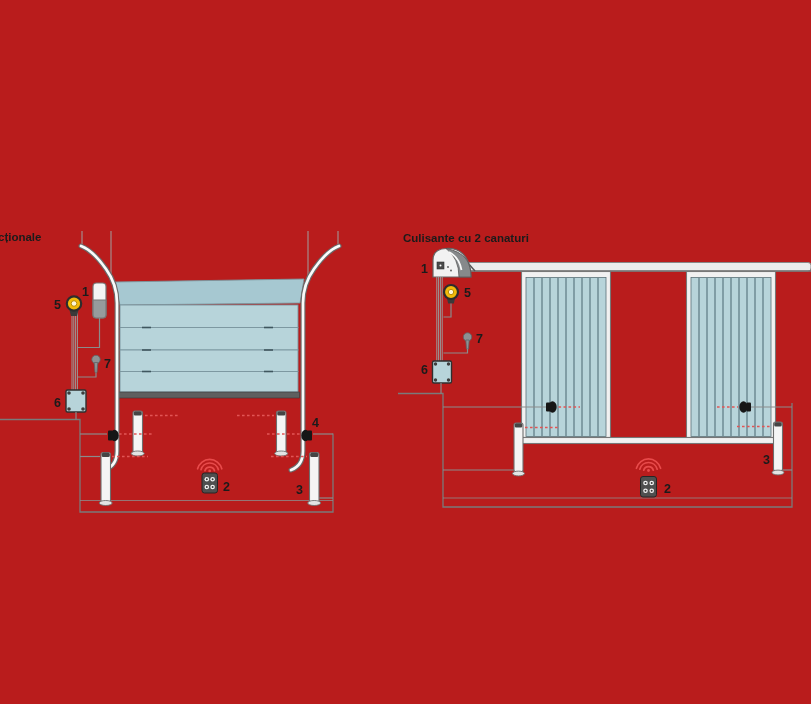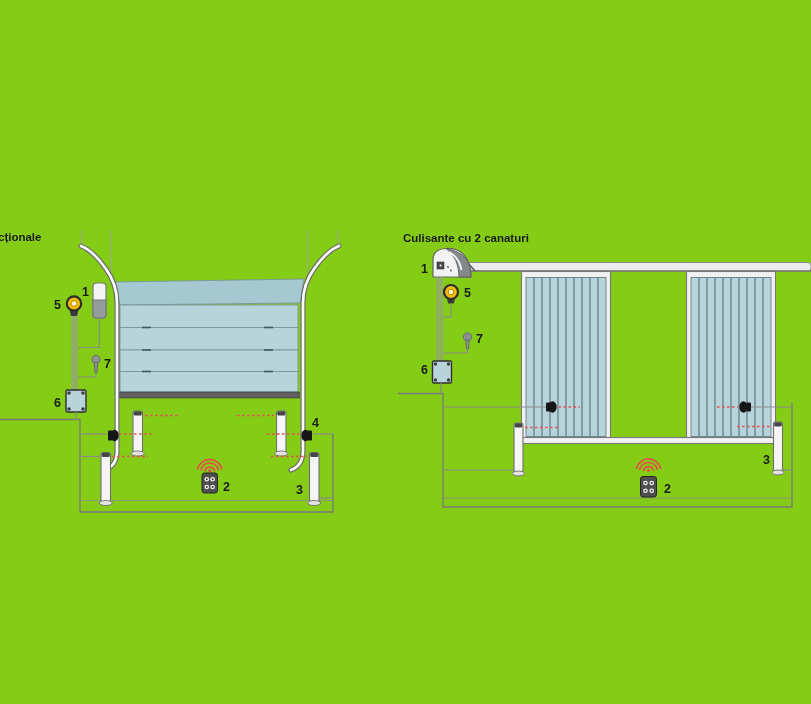--- a/index.html
+++ b/index.html
@@ -1,17 +1,17 @@
 <!DOCTYPE html>
 <html><head>
 <meta charset="utf-8">
 <style>
   html,body { margin:0; padding:0; background:#ffffff; }
   .canvas {
-    position:relative; width:811px; height:704px; background:#84cc16;
+    position:relative; width:811px; height:704px; background:#b91c1c;
     overflow:hidden; font-family:"Liberation Sans", sans-serif;
   }
   svg { position:absolute; left:0; top:0; }
 
   .title   { font-weight:bold; font-size:11.5px; fill:#1b1b1b; }
   .num     { font-weight:bold; font-size:12.5px; fill:#1b1b1b; }
 
   .thin    { stroke:#a0a0a0; stroke-width:1; }
   .track-o { stroke:#6a6a6a; stroke-width:5; fill:none; stroke-linecap:round; }
   .track-i { stroke:#fafafa; stroke-width:2.7; fill:none; stroke-linecap:round; }

